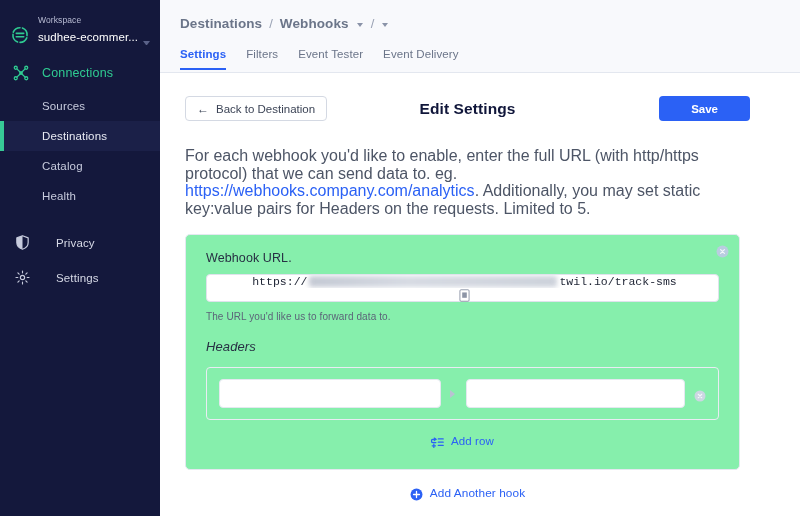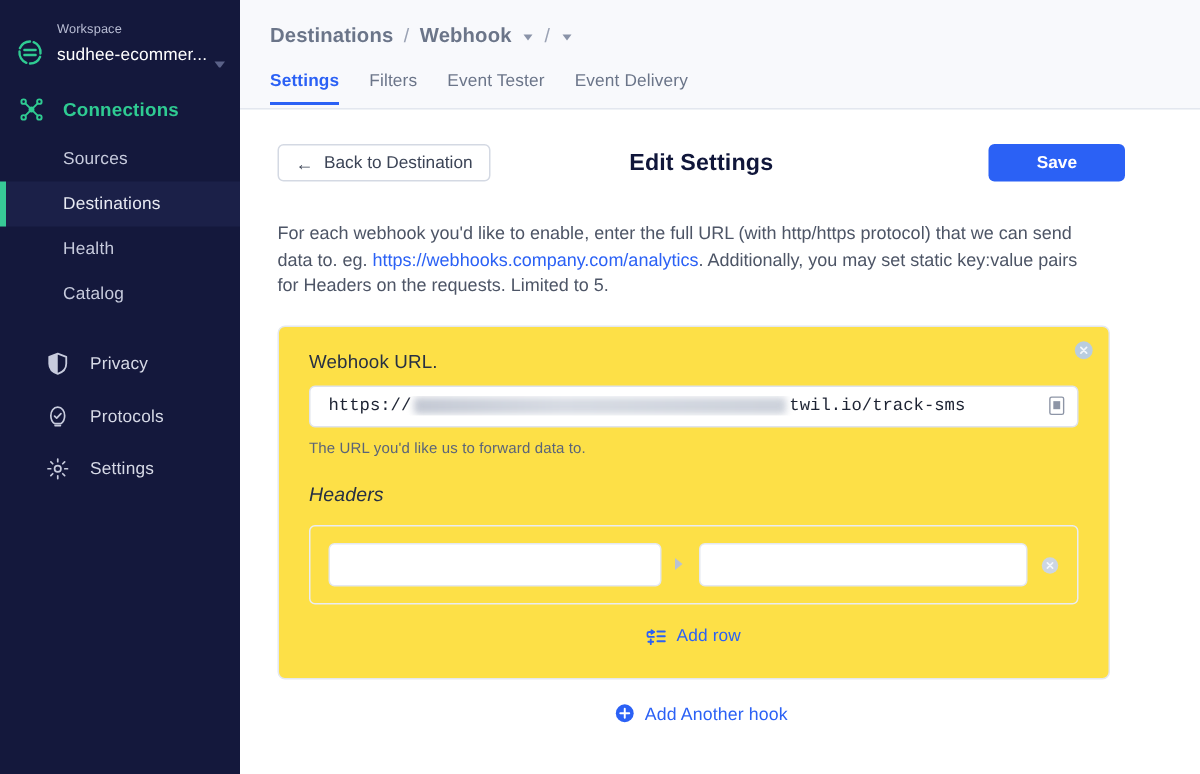--- a/index.html
+++ b/index.html
@@ -38,39 +38,39 @@
     border-right: 3.5px solid transparent;
     border-top: 4px solid #5a6188;
   }
 
   .nav-section {
     display: flex; align-items: center; gap: 12px;
     padding: 9px 10px 9px 12px;
   }
   .nav-section .ico { width: 18px; height: 18px; flex: 0 0 18px; }
   .nav-section-label {
-    font-size: 12.5px; color: #2fcb92; font-weight: 700; letter-spacing: .15px;
+    font-size: 12.5px; color: #2fcb92; font-weight: 400; letter-spacing: .15px;
   }
 
   .nav-item {
     position: relative;
     height: 30px; display: flex; align-items: center;
     padding-left: 42px;
     font-size: 11.5px; color: #c7cbdd; letter-spacing: .15px;
     cursor: pointer;
   }
   .nav-item.active { background: #1b2048; color: #e8eaf3; }
   .nav-item.active::before {
     content: ""; position: absolute; left: 0; top: 0;
     width: 4px; height: 100%; background: #37c996;
   }
 
   .nav-main {
-    display: flex; align-items: center; gap: 13px;
-    height: 35px; padding-left: 30px;
+    display: flex; align-items: center; gap: 25px;
+    height: 35px; padding-left: 14px;
     font-size: 11.5px; color: #d6d9e6; letter-spacing: .15px;
     cursor: pointer;
   }
   .nav-main .ico { width: 17px; height: 17px; flex: 0 0 17px; }
   .nav-gap { height: 14px; }
 
   
   .main { flex: 1 1 auto; height: 516px; background: #fff; position: relative; }
   .topbar {
     height: 73px; background: #f8f9fc;
@@ -117,42 +117,42 @@
     pointer-events: none;
   }
   .save-btn {
     position: absolute; right: 0;
     height: 25px; padding: 0 32px; border: none; border-radius: 4px;
     background: #2b61f5; color: #fff; font-size: 11.5px; font-weight: 600;
     font-family: inherit; cursor: pointer;
   }
 
   .desc {
-    margin-top: 25px; font-size: 12px; line-height: 17.5px;
+    margin-top: 25px; font-size: 16px; line-height: 17.5px;
     color: #4d5566; max-width: 540px;
   }
   .desc a { color: #2b61f5; text-decoration: none; }
 
   .card {
     margin-top: 17px; margin-right: 10px;
     border: 1px solid #e4e8f0; border-radius: 5px;
-    background: #fde047; padding: 16px 20px 22px 20px;
+    background: #86efac; padding: 16px 20px 22px 20px;
     position: relative;
   }
   .card-close {
     position: absolute; top: 9px; right: 10px;
     width: 13px; height: 13px; cursor: pointer;
   }
   .field-label {
     font-size: 12.5px; color: #273043; font-weight: 400; letter-spacing: .1px;
   }
   .url-box {
     margin-top: 9px; height: 28px;
     border: 1px solid #dfe3ec; border-radius: 4px; background: #fff;
-    display: flex; align-items: center; padding: 0 8px 0 12px;
+    display: flex; align-items: center; padding: 0 8px 0 12px; flex-direction: column;
   }
   .url-text {
     flex: 1 1 auto; display: flex; align-items: center;
     font-family: "Liberation Mono", monospace;
     font-size: 11.5px; color: #1d2333; white-space: nowrap; overflow: hidden;
   }
   .url-blur {
     display: inline-block; height: 11px; margin: 0 2px;
     background: linear-gradient(90deg,#b9bfcc 0%,#cfd4de 40%,#c3c9d4 100%);
     filter: blur(2.4px); opacity: .85; border-radius: 2px;
@@ -232,68 +232,58 @@
       <span class="nav-section-label">Connections</span>
     </div>
 
     <div class="nav-item">
       <span>Sources</span>
     </div>
     <div class="nav-item active">
       <span>Destinations</span>
     </div>
     <div class="nav-item">
+      <span>Catalog</span>
+    </div>
+    <div class="nav-item">
       <span>Health</span>
-    </div>
-    <div class="nav-item">
-      <span>Catalog</span>
     </div>
 
     <div class="nav-gap"></div>
 
     <div class="nav-main">
       <span class="ico">
         <svg viewBox="0 0 24 24" width="17" height="17">
           <path d="M12 2.5 L20 5.5 V12 c0 4.6-3.3 8-8 9.5 C7.3 20 4 16.6 4 12 V5.5 Z" fill="none" stroke="#c7cbdd" stroke-width="1.7" stroke-linejoin="round"></path>
           <path d="M12 2.5 V21.5 C7.3 20 4 16.6 4 12 V5.5 Z" fill="#c7cbdd"></path>
         </svg>
       </span>
       <span>Privacy</span>
     </div>
 
-    <div class="nav-main">
-      <span class="ico">
-        <svg viewBox="0 0 24 24" width="17" height="17">
-          <path d="M12 3.5 C8 3.5 5.5 7 5.5 11.5 C5.5 15 7 17.5 9 19 h6 c2-1.5 3.5-4 3.5-7.5 C18.5 7 16 3.5 12 3.5 Z" fill="none" stroke="#c7cbdd" stroke-width="1.6" stroke-linejoin="round"></path>
-          <path d="M9 11.8 l2 2 4-4.2" fill="none" stroke="#c7cbdd" stroke-width="1.6" stroke-linecap="round" stroke-linejoin="round"></path>
-          <path d="M9.5 20.8h5" stroke="#c7cbdd" stroke-width="1.6" stroke-linecap="round"></path>
-        </svg>
-      </span>
-      <span>Protocols</span>
-    </div>
 
 
     <div class="nav-main">
       <span class="ico">
         <svg viewBox="0 0 24 24" width="17" height="17">
           <circle cx="12" cy="12" r="3" fill="none" stroke="#c7cbdd" stroke-width="1.6"></circle>
           <path d="M12 2.8v2.6M12 18.6v2.6M21.2 12h-2.6M5.4 12H2.8M18.5 5.5l-1.8 1.8M7.3 16.7l-1.8 1.8M18.5 18.5l-1.8-1.8M7.3 7.3L5.5 5.5" stroke="#c7cbdd" stroke-width="1.6" stroke-linecap="round"></path>
         </svg>
       </span>
       <span>Settings</span>
     </div>
   </div>
 
   <div class="main">
 
     <div class="topbar">
       <div class="crumbs">
         <span class="crumb">Destinations</span>
         <span class="slash">/</span>
-        <span class="crumb">Webhook</span>
+        <span class="crumb">Webhooks</span>
         <span class="caret-sm"></span>
         <span class="slash">/</span>
         <span class="caret-sm"></span>
       </div>
 
       <div class="tabs">
         <div class="tab active">Settings</div>
         <div class="tab">Filters</div>
         <div class="tab">Event Tester</div>
         <div class="tab">Event Delivery</div>

